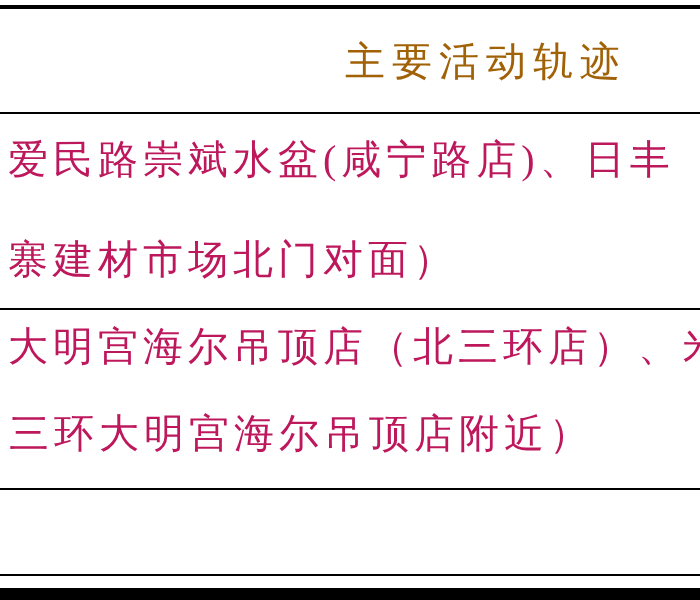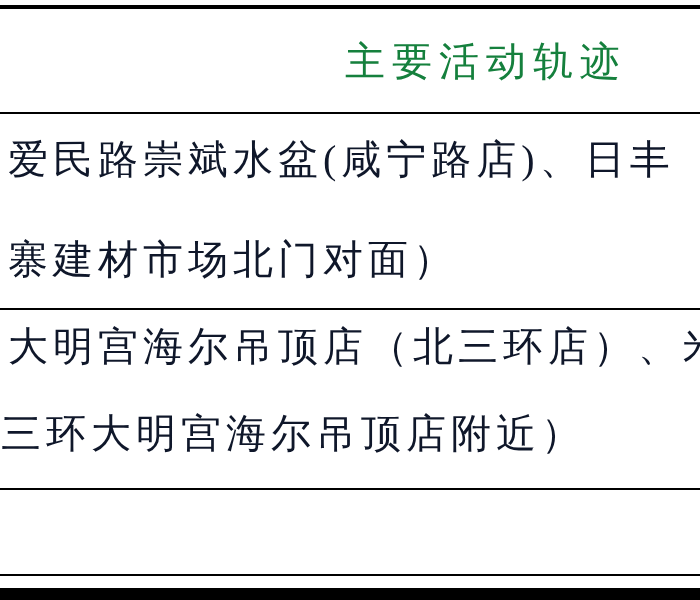--- a/index.html
+++ b/index.html
@@ -20,50 +20,50 @@
     position: absolute;
     left: 0;
     width: 700px;
     background: #000000;
   }
   .txt {
     position: absolute;
     font-size: 40px;
     line-height: 1;
     white-space: nowrap;
-    color: #0f172a;
+    color: #be185d;
     letter-spacing: 5px;
   }
   .header-txt {
     position: absolute;
     font-size: 40px;
     line-height: 1;
     white-space: nowrap;
-    color: #15803d;
+    color: #a16207;
     letter-spacing: 7px;
   }
 </style>
 </head>
 <body>
 
 <div id="page">
 
   <div class="hline" style="top:5px; height:4px;"></div>
 
   <div class="header-txt" style="left:345px; top:42px;">主要活动轨迹</div>
 
   <div class="hline" style="top:112px; height:2px;"></div>
 
   <div class="txt" style="left:8px; top:140px;">爱民路崇斌水盆(咸宁路店)、日丰</div>
   <div class="txt" style="left:8px; top:232px;margin-top:8px;">寨建材市场北门对面）</div>
 
   <div class="hline" style="top:308px; height:2px;"></div>
 
   <div class="txt" style="left:8px; top:327px;">大明宫海尔吊顶店（北三环店）、米</div>
-  <div class="txt" style="left:1px; top:414px;">三环大明宫海尔吊顶店附近）</div>
+  <div class="txt" style="left:9px; top:414px;">三环大明宫海尔吊顶店附近）</div>
 
   <div class="hline" style="top:488px; height:2px;"></div>
 
 
   <div class="hline" style="top:574px; height:2px;"></div>
 
   <div class="hline" style="top:588px; height:12px;"></div>
 
 </div>
 

